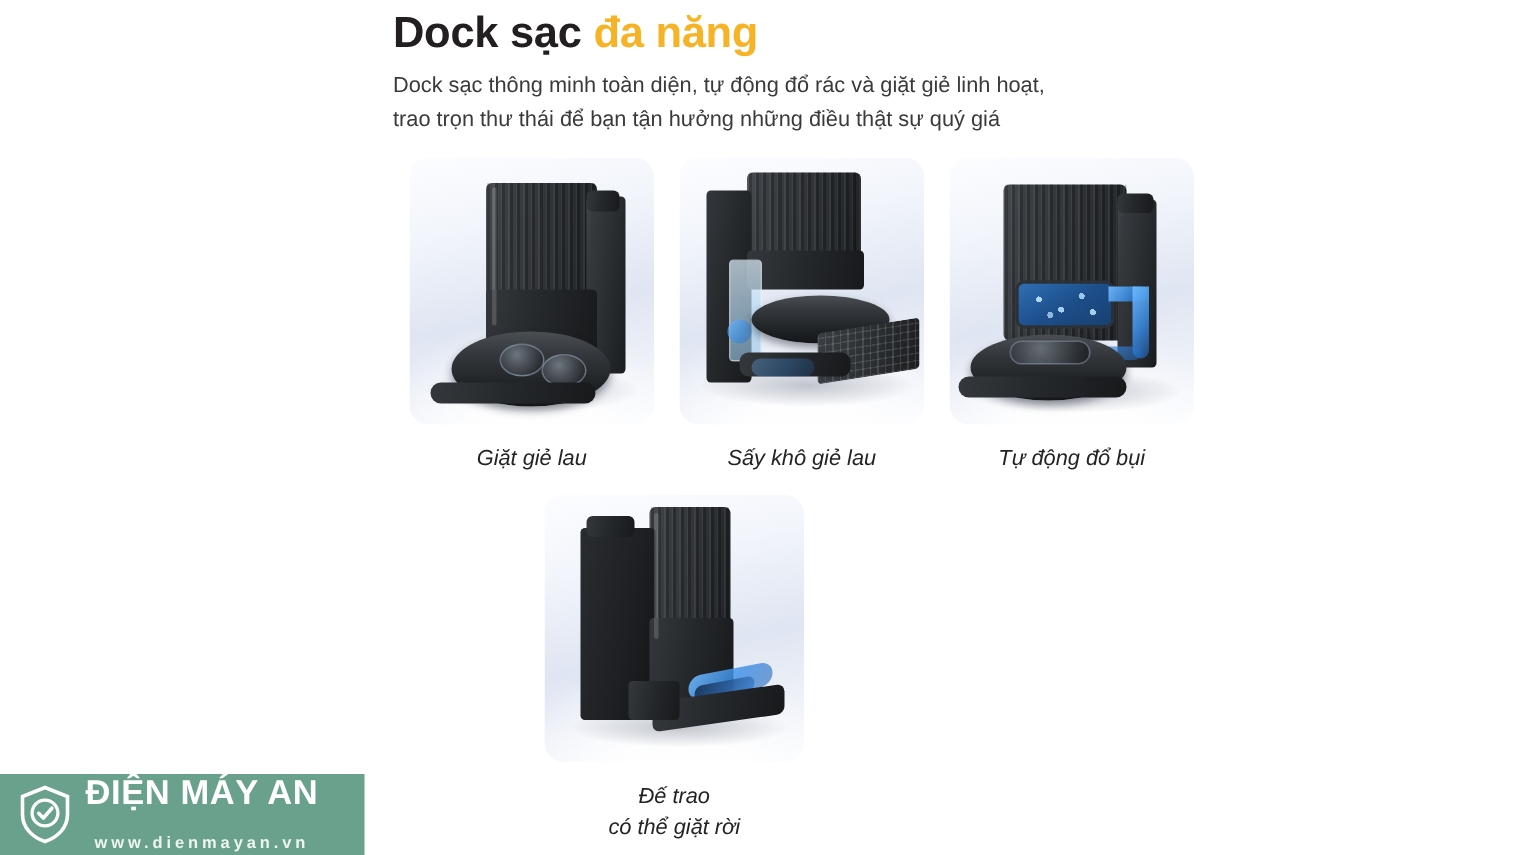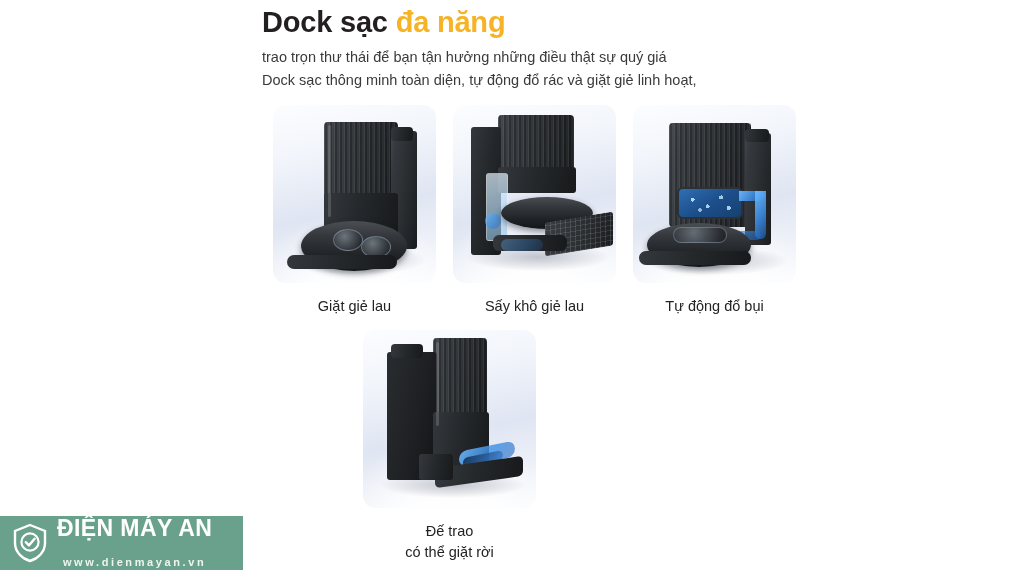--- a/index.html
+++ b/index.html
@@ -22,21 +22,21 @@
     margin-top: 7px;
     font-size: 14.5px; line-height: 1.55; color: #3a3a3a; font-weight: normal;
   }
   .subtitle div { white-space: nowrap; }
 
   
   .row { position: absolute; display: flex; }
   .row-1 { left: 273px; top: 105px; gap: 17px; }
   .row-2 { left: 363px; top: 330px; gap: 17px; }
 
-  .cell { width: 163px; display: flex; flex-direction: column; align-items: center; }
+  .cell { width: 163px; display: flex; flex-direction: column; align-items: center; font-style: italic; }
   .cell-2 { width: 173px; }
 
   .card {
     position: relative;
     width: 163px; height: 178px;
     border-radius: 13px;
     overflow: hidden;
     background:
       radial-gradient(118% 88% at 50% 112%, #ffffff 0%, rgba(255,255,255,0.85) 26%, rgba(255,255,255,0) 58%),
       linear-gradient(168deg, #fcfdff 0%, #f2f5fb 26%, #dfe5f2 57%, #eef1f8 80%, #fbfcfe 100%);
@@ -126,22 +126,22 @@
   }
 </style>
 </head>
 <body>
 
 <div class="page">
 
   <div class="header">
     <div class="title"><span>Dock sạc </span><span class="accent">đa năng</span></div>
     <div class="subtitle">
+      <div>Dock sạc thông minh toàn diện, tự động đổ rác và giặt giẻ linh hoạt,</div>
       <div>trao trọn thư thái để bạn tận hưởng những điều thật sự quý giá</div>
-      <div>Dock sạc thông minh toàn diện, tự động đổ rác và giặt giẻ linh hoạt,</div>
     </div>
   </div>
 
   <div class="row row-1">
 
     <div class="cell">
       <div class="card">
         <div class="art">
           <div class="sh" style="left:12px; top:140px; width:140px; height:30px;"></div>
           <div class="body" style="left:51px; top:17px; width:74px; height:98px;">

